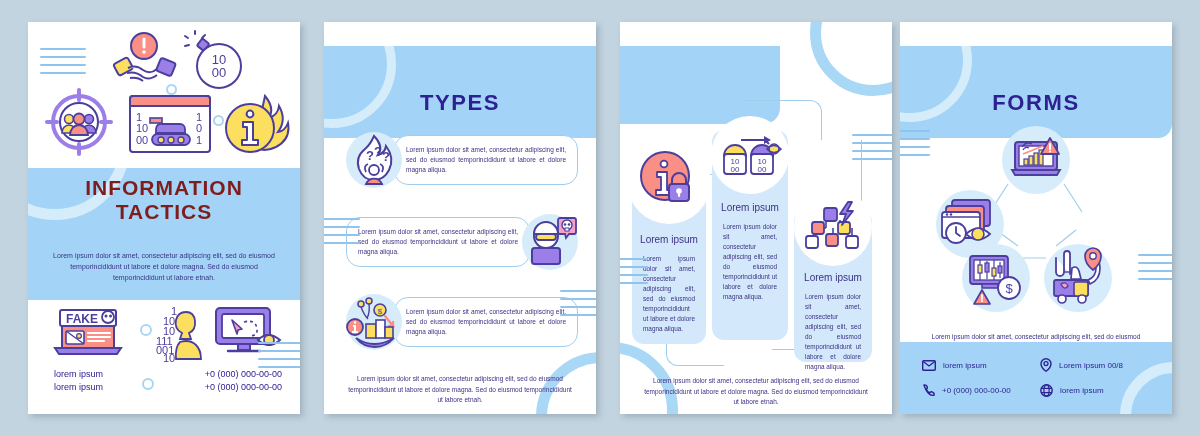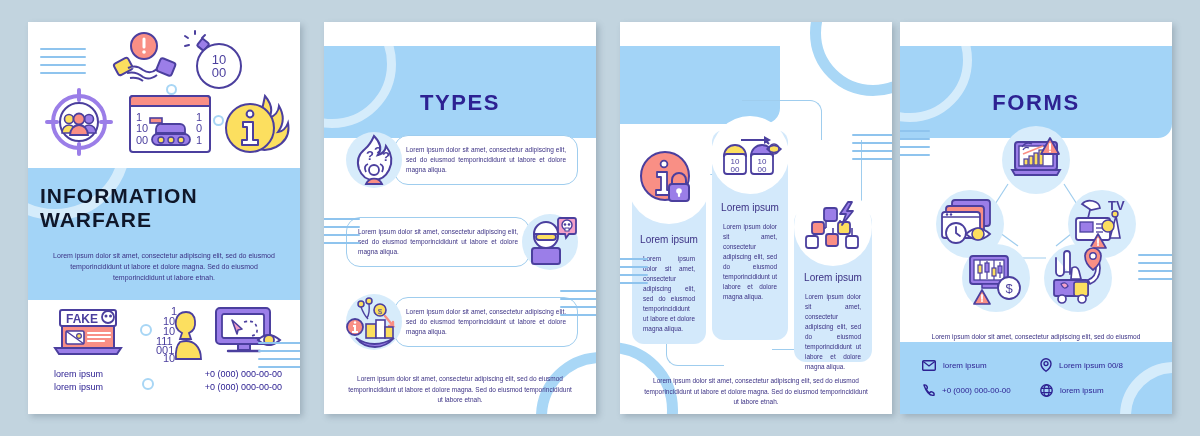--- a/index.html
+++ b/index.html
@@ -77,23 +77,23 @@
   #panel1 .hero-icons {
     position: absolute; left: 0; top: 0; width: 100%; height: 146px;
     background: #ffffff;
   }
   #panel1 .bluebody {
     position: absolute; left: 0; top: 146px; width: 100%; height: 132px;
     background: #a3d4f7;
     overflow: hidden;
   }
   #panel1 .title {
-    position: absolute; left: 12px; right: 12px; top: 16px;
-    text-align: left;
-    color: #0f172a;
+    position: absolute; left: 12px; right: 12px; top: 8px;
+    text-align: center;
+    color: #7f1d1d;
     font-size: 21px; font-weight: bold; line-height: 24px;
     letter-spacing: 1px;
   }
   #panel1 .subtext {
     position: absolute; left: 24px; right: 24px; top: 82px;
     text-align: center;
     color: #3b3184;
     font-size: 7px; line-height: 11px;
   }
   #panel1 .footer-white {
@@ -275,21 +275,21 @@
       </svg>
 
       <div class="ocirc" style="left:138px; top:62px; width:11px; height:11px;"></div>
       <div class="ocirc" style="left:185px; top:93px; width:11px; height:11px;"></div>
     </div>
 
     <div class="bluebody">
       <div class="bigarc" style="left:-48px; top:-98px; width:150px; height:150px; border-color:rgba(255,255,255,0.55);"></div>
       <div class="title">
         <span>INFORMATION</span><br>
-        <span>WARFARE</span>
+        <span>TACTICS</span>
       </div>
       <div class="subtext">Lorem ipsum dolor sit amet, consectetur adipiscing elit, sed do eiusmod temporincididunt ut labore et dolore magna. Sed do eiusmod temporincididunt ut labore etnah.</div>
     </div>
 
     <div class="footer-white">
 
       <svg style="position:absolute;left:24px;top:8px" width="74" height="52" viewBox="0 0 74 52">
         <rect x="8" y="2" width="56" height="16" rx="2" fill="#fff" stroke="#4b3f9e" stroke-width="2"></rect>
         <text x="14" y="15" font-size="12" font-weight="bold" fill="#4b3f9e" font-family="'Liberation Sans',sans-serif">FAKE</text>
         <circle cx="56" cy="9" r="6" fill="#fff" stroke="#4b3f9e" stroke-width="1.8"></circle>
@@ -574,40 +574,20 @@
         <path d="M6 27 h38" stroke="#4b3f9e" stroke-width="1.4"></path>
         <circle cx="11" cy="24.5" r="1.2" fill="#4b3f9e"></circle>
           <circle cx="15" cy="24.5" r="1.2" fill="#4b3f9e"></circle>
         <circle cx="20" cy="43" r="10" fill="#fff" stroke="#4b3f9e" stroke-width="1.8"></circle>
         <path d="M20 37 v6 l4 3" stroke="#4b3f9e" stroke-width="1.8" fill="none" stroke-linecap="round"></path>
         <path d="M30 44 q12 -11 24 0 q-12 11 -24 0 z" fill="#fff" stroke="#4b3f9e" stroke-width="1.8"></path>
         <circle cx="42" cy="44" r="6" fill="#fcdf5f" stroke="#4b3f9e" stroke-width="1.6"></circle>
       </svg>
     </div>
 
-    <div class="circle-node" style="left:168px; top:168px; width:68px; height:68px;">
-      <svg width="68" height="68" viewBox="0 0 68 68">
-        <path d="M14 14 a10 8 0 0 1 18 4 l-9 2 z" fill="#fff" stroke="#4b3f9e" stroke-width="1.7"></path>
-        <path d="M22 20 l-2 8" stroke="#4b3f9e" stroke-width="1.7"></path>
-        <text x="40" y="20" font-size="13" fill="#4b3f9e" font-family="'Liberation Sans',sans-serif" font-weight="bold">TV</text>
-        <rect x="8" y="28" width="34" height="22" rx="2.5" fill="#fff" stroke="#4b3f9e" stroke-width="1.8"></rect>
-        <rect x="12" y="32" width="13" height="10" fill="#9b7ee8" stroke="#4b3f9e" stroke-width="1.3"></rect>
-        <g stroke="#4b3f9e" stroke-width="1.3">
-            <path d="M28 34 h11"></path>
-            <path d="M28 38 h11"></path>
-            <path d="M28 42 h7"></path>
-          </g>
-        <path d="M48 26 l4 22 h-10 z" fill="#fff" stroke="#4b3f9e" stroke-width="1.6"></path>
-        <circle cx="47" cy="24" r="3" fill="#fcdf5f" stroke="#4b3f9e" stroke-width="1.4"></circle>
-        <circle cx="40" cy="36" r="6" fill="#fcdf5f" stroke="#4b3f9e" stroke-width="1.5"></circle>
-        <path d="M30 44 l8 14 h-16 z" fill="#f98f85" stroke="#4b3f9e" stroke-width="1.7" stroke-linejoin="round"></path>
-        <path d="M30 49 v4" stroke="#fff" stroke-width="1.8" stroke-linecap="round"></path>
-        <circle cx="30" cy="55" r="1" fill="#fff"></circle>
-      </svg>
-    </div>
 
     <div class="circle-node" style="left:62px; top:222px; width:68px; height:68px;">
       <svg width="68" height="68" viewBox="0 0 68 68">
         <rect x="8" y="12" width="38" height="28" rx="3" fill="#9b7ee8" stroke="#4b3f9e" stroke-width="1.8"></rect>
         <rect x="12" y="16" width="30" height="20" fill="#fff" stroke="#4b3f9e" stroke-width="1.3"></rect>
         <g stroke="#4b3f9e" stroke-width="1.2">
           <path d="M18 16 v20"></path>
             <path d="M25 17 v18"></path>
             <path d="M32 16 v20"></path>
             <path d="M38 18 v16"></path>

